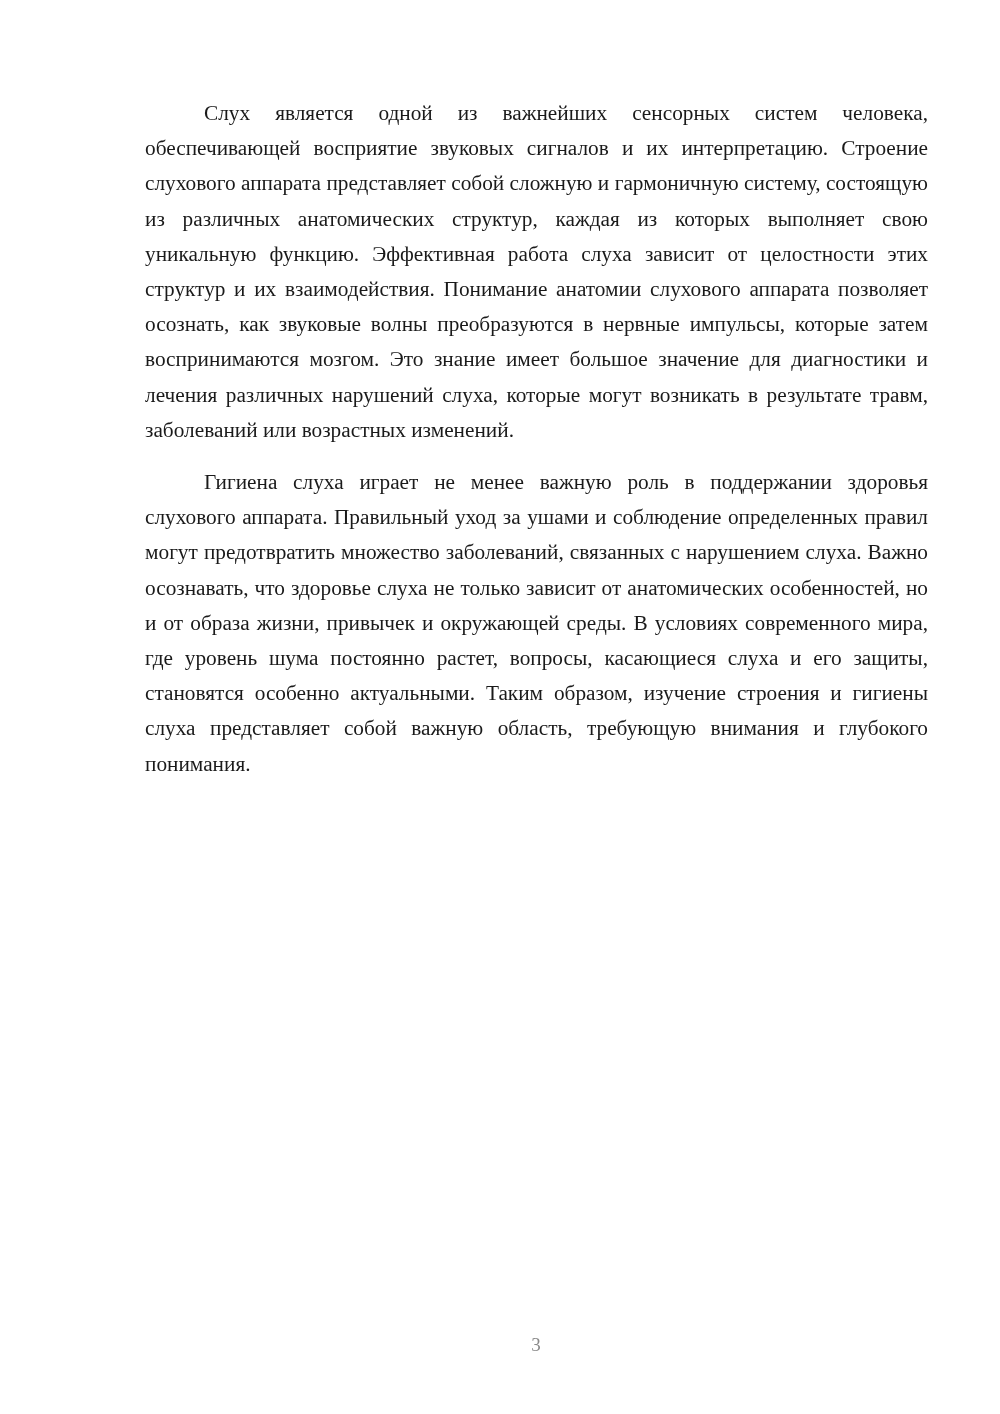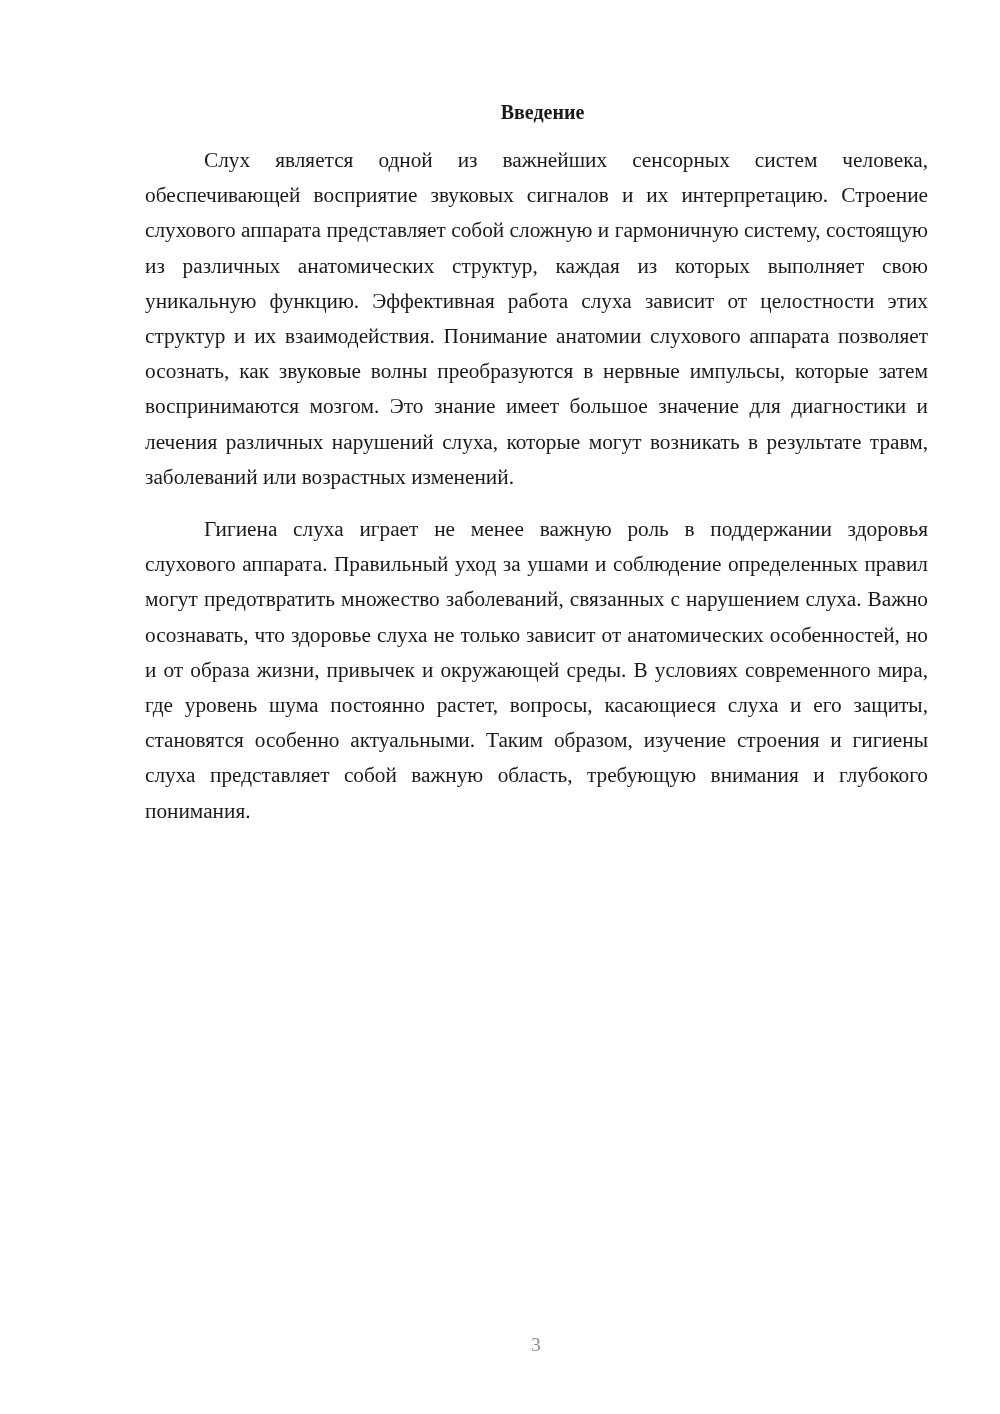--- a/index.html
+++ b/index.html
@@ -62,18 +62,17 @@
       color: #8a8a8a;
       padding-left: 72px;
       box-sizing: border-box;
     }
   </style>
 </head>
 <body>
 
 <div class="page">
   <div class="content">
-    <h1 class="heading">Введение</h1>
     <p class="para">Слух является одной из важнейших сенсорных систем человека, обеспечивающей восприятие звуковых сигналов и их интерпретацию. Строение слухового аппарата представляет собой сложную и гармоничную систему, состоящую из различных анатомических структур, каждая из которых выполняет свою уникальную функцию. Эффективная работа слуха зависит от целостности этих структур и их взаимодействия. Понимание анатомии слухового аппарата позволяет осознать, как звуковые волны преобразуются в нервные импульсы, которые затем воспринимаются мозгом. Это знание имеет большое значение для диагностики и лечения различных нарушений слуха, которые могут возникать в результате травм, заболеваний или возрастных изменений.</p>
     <p class="para">Гигиена слуха играет не менее важную роль в поддержании здоровья слухового аппарата. Правильный уход за ушами и соблюдение определенных правил могут предотвратить множество заболеваний, связанных с нарушением слуха. Важно осознавать, что здоровье слуха не только зависит от анатомических особенностей, но и от образа жизни, привычек и окружающей среды. В условиях современного мира, где уровень шума постоянно растет, вопросы, касающиеся слуха и его защиты, становятся особенно актуальными. Таким образом, изучение строения и гигиены слуха представляет собой важную область, требующую внимания и глубокого понимания.</p>
   </div>
   <div class="page-number">3</div>
 </div>
 
 </body></html>

